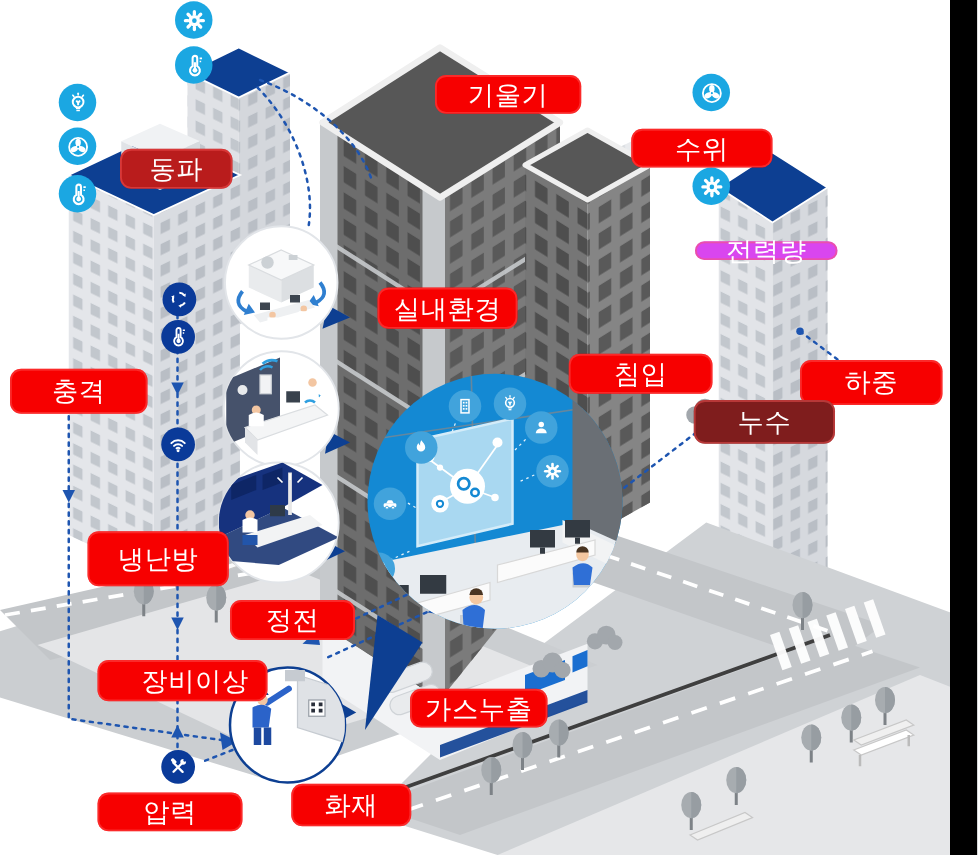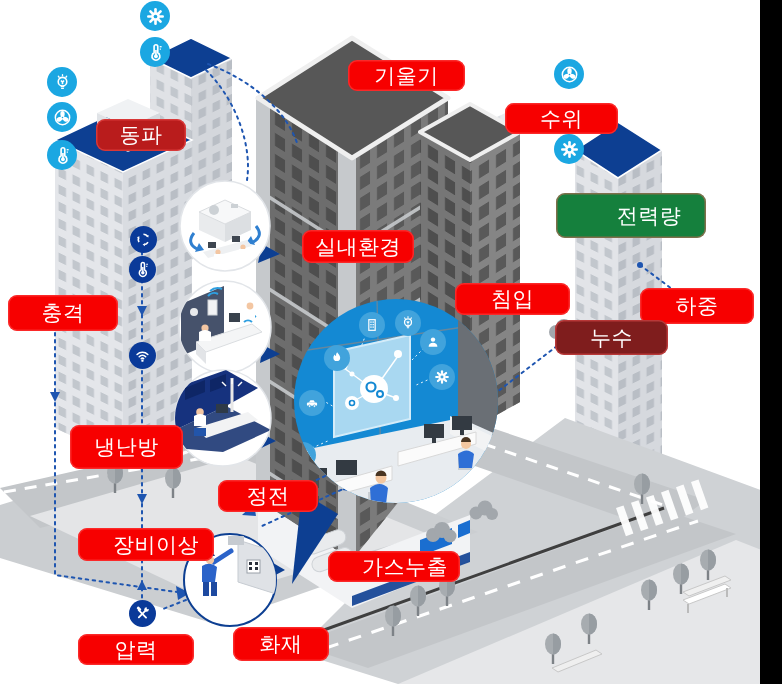--- a/index.html
+++ b/index.html
@@ -633,27 +633,27 @@
           <rect x="4.6" y="4.4" width="6" height="3.4" rx="1.2" fill="#fff" transform="rotate(45 7.6 6.1)"></rect>
           <circle cx="17.2" cy="6.9" r="2.9" fill="#fff"></circle>
           <circle cx="18.9" cy="5.2" r="1.6" fill="#0a3a99"></circle>
         </svg>
       </div>
     </div>
 <div id="label-layer">
       <div class="alert-label" style="left: 348px; top: 60px; width: 117px; height: 31px; background: rgb(247, 0, 0); color: rgb(255, 255, 255);">기울기</div>
       <div class="alert-label" style="left: 96px; top: 119px; width: 90px; height: 32px; background: #b91c1c; color: rgb(255, 255, 255);">동파</div>
       <div class="alert-label" style="left: 505px; top: 103px; width: 113px; height: 31px; background: rgb(247, 0, 0); color: rgb(255, 255, 255); text-align: center;">수위</div>
-      <div class="alert-label" style="left: 556px; top: 193px; width: 114px; height: 45px; background: #15803d; color: rgb(255, 255, 255); padding-left: 36px;">전력량</div>
+      <div class="alert-label" style="left: 556px; top: 193px; width: 114px; height: 15px; background: #d946ef; color: rgb(255, 255, 255);">전력량</div>
       <div class="alert-label" style="left: 302px; top: 230px; width: 112px; height: 33px; background: rgb(247, 0, 0); color: rgb(255, 255, 255);">실내환경</div>
       <div class="alert-label" style="left: 455px; top: 283px; width: 115px; height: 32px; background: rgb(247, 0, 0); color: rgb(255, 255, 255);">침입</div>
       <div class="alert-label" style="left: 618px; top: 288px; width: 114px; height: 36px; background: rgb(247, 0, 0); color: rgb(255, 255, 255); margin-left: 22px;">하중</div>
       <div class="alert-label" style="left: 555px; top: 320px; width: 113px; height: 35px; background: #7f1d1d; color: rgb(255, 255, 255);">누수</div>
       <div class="alert-label" style="left: 8px; top: 295px; width: 110px; height: 36px; background: rgb(247, 0, 0); color: rgb(255, 255, 255);">충격</div>
       <div class="alert-label" style="left: 70px; top: 385px; width: 113px; height: 44px; background: rgb(247, 0, 0); color: rgb(255, 255, 255); margin-top: 40px;">냉난방</div>
-      <div class="alert-label" style="left: 184px; top: 480px; width: 100px; height: 32px; background: rgb(247, 0, 0); color: rgb(255, 255, 255); margin-left: 34px;">정전</div>
+      <div class="alert-label" style="left: 184px; top: 480px; width: 100px; height: 32px; background: rgb(247, 0, 0); color: rgb(255, 255, 255);">정전</div>
       <div class="alert-label" style="left: 78px; top: 528px; width: 116px; height: 33px; background: rgb(247, 0, 0); color: rgb(255, 255, 255); padding-left: 20px;">장비이상</div>
-      <div class="alert-label" style="left: 328px; top: 551px; width: 110px; height: 31px; background: rgb(247, 0, 0); color: rgb(255, 255, 255); padding-left: 22px;">가스누출</div>
+      <div class="alert-label" style="left: 328px; top: 551px; width: 110px; height: 31px; background: rgb(247, 0, 0); color: rgb(255, 255, 255);">가스누출</div>
       <div class="alert-label" style="left: 78px; top: 634px; width: 116px; height: 31px; background: rgb(247, 0, 0); color: rgb(255, 255, 255);">압력</div>
       <div class="alert-label" style="left: 233px; top: 627px; width: 96px; height: 34px; background: rgb(247, 0, 0); color: rgb(255, 255, 255);">화재</div>
     </div>
 <div id="black-bar" style="background: rgb(0, 0, 0);"></div>
 </div>
 
 </body></html>

